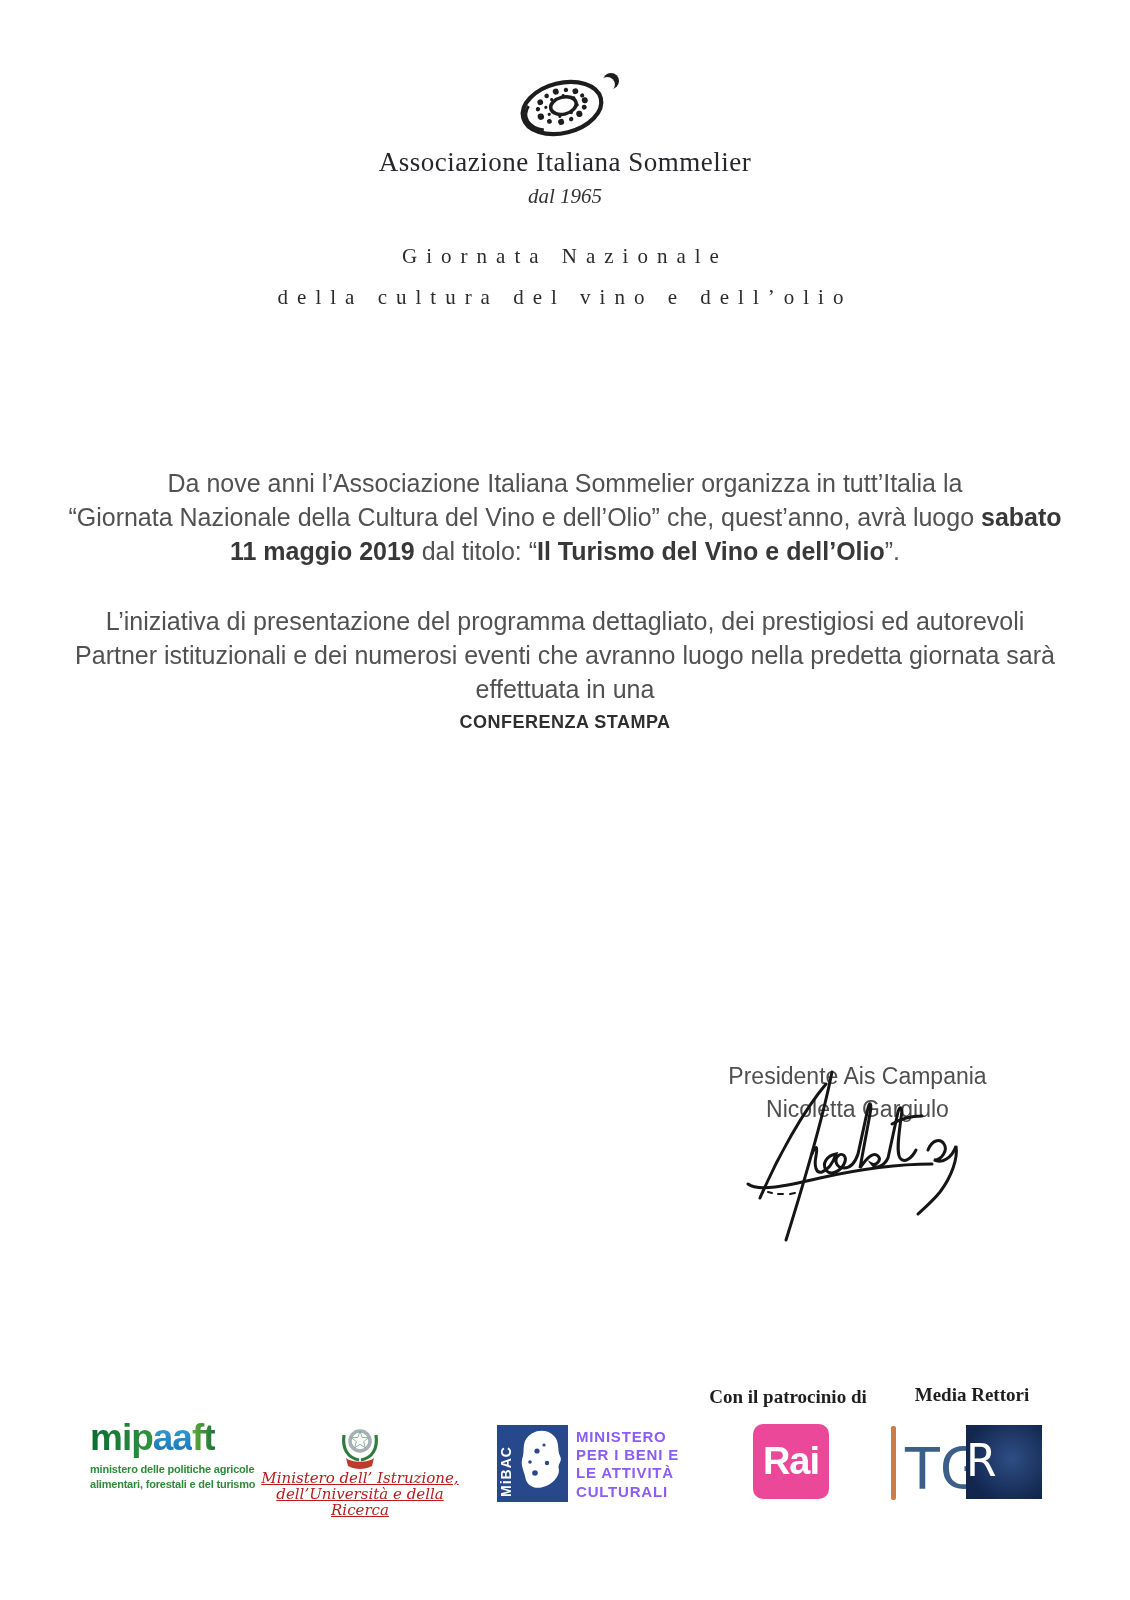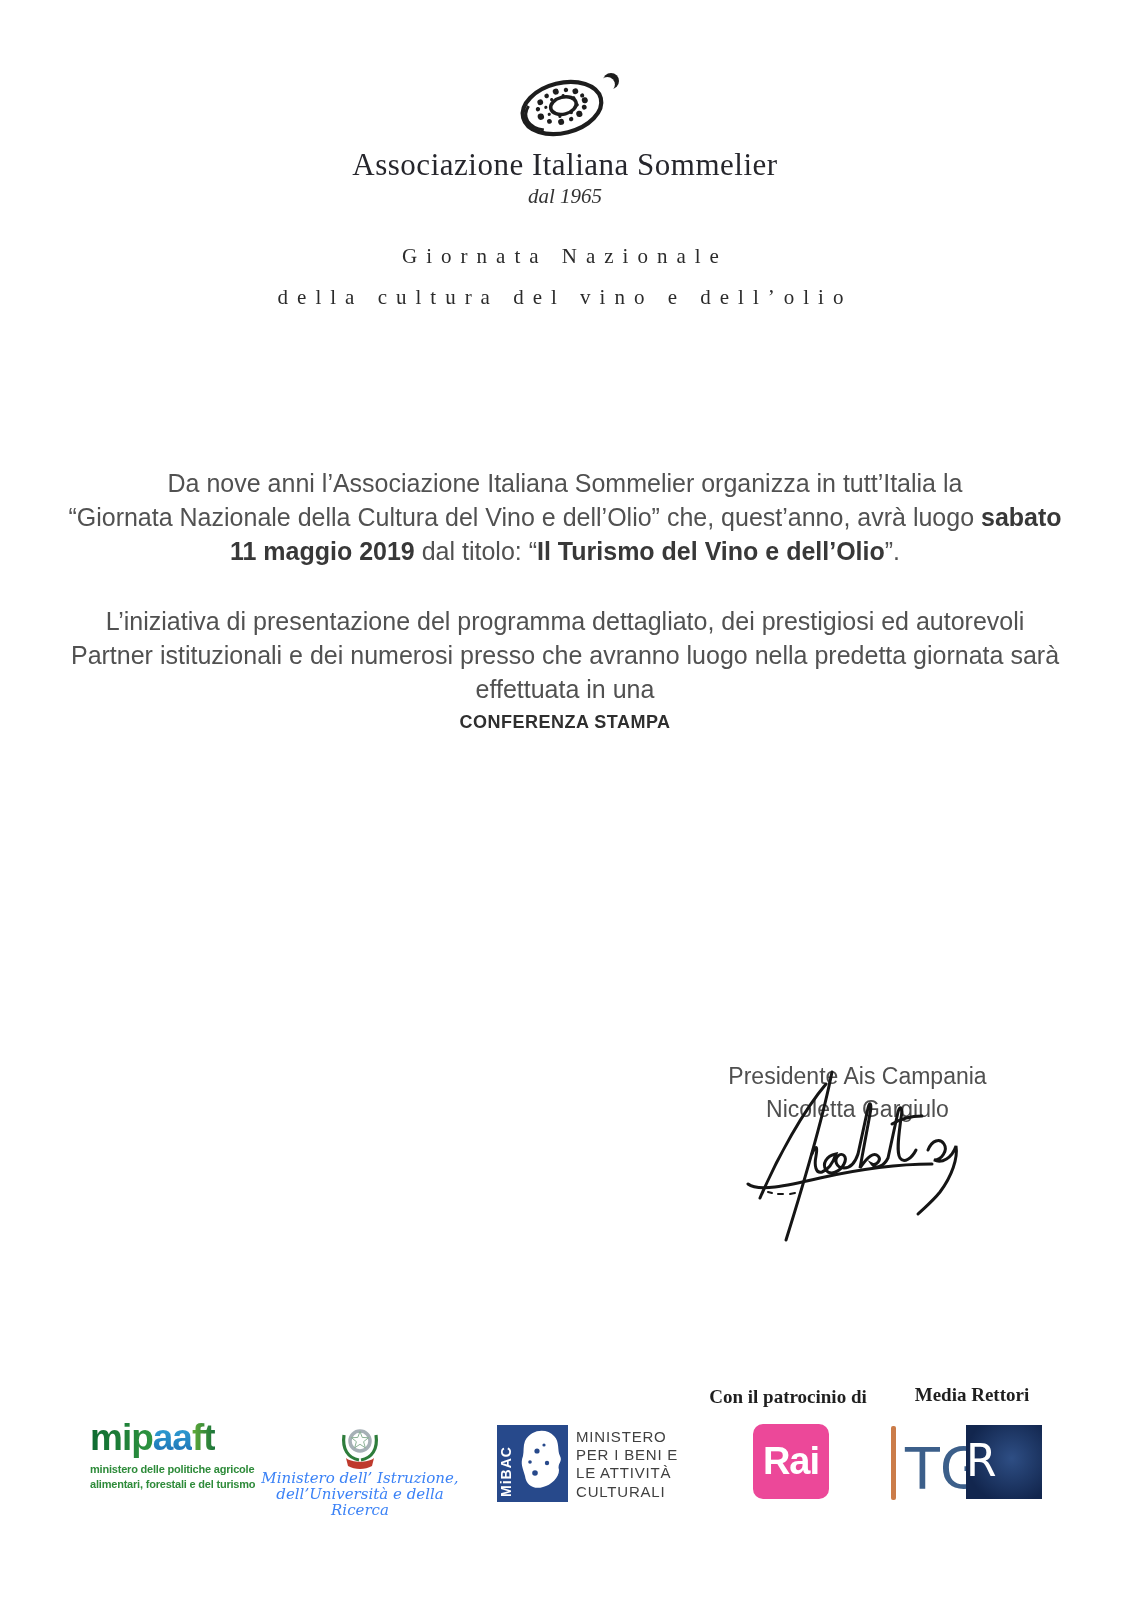--- a/index.html
+++ b/index.html
@@ -4,21 +4,21 @@
 <style>
   html,body{margin:0;padding:0;background:#9a9a9a;}
   .page{position:relative;width:1130px;height:1600px;background:#ffffff;margin:0 auto;
         font-family:"Liberation Sans",sans-serif;overflow:hidden;}
   .abs{position:absolute;}
   .serif{font-family:"Liberation Serif","DejaVu Serif",serif;}
   .center{text-align:center;}
 
   
   .ais-logo{left:510px;top:68px;width:120px;height:72px;}
-  .org-name{left:0;top:147px;width:100%;font-size:31px;color:#26262c;letter-spacing:.5px;}
+  .org-name{left:0;top:147px;width:100%;font-size:27px;color:#26262c;letter-spacing:.5px;}
   .org-since{left:0;top:184px;width:100%;font-style:italic;font-size:21px;color:#333;}
   .doc-title{left:0;top:236px;width:100%;font-size:21px;line-height:41px;
              letter-spacing:9px;color:#2b2b2b;}
 
   
   .para{left:60px;width:1010px;text-align:center;font-size:25px;line-height:34px;
         color:#515151;white-space:pre-line;}
   .para b{font-weight:700;color:#383838;}
   .p1{top:441px;} .p2{top:579px;} .p3{top:788px;}
   .press-heading{left:0;top:712px;width:100%;font-size:18px;font-weight:700;
@@ -41,26 +41,26 @@
   .mip-g1{background:linear-gradient(90deg,#0d6b31,#2f9440);-webkit-background-clip:text;background-clip:text;color:transparent;}
   .mip-blue{background:linear-gradient(180deg,#35aede,#1b6cb0);-webkit-background-clip:text;background-clip:text;color:transparent;}
   .mip-g2{background:linear-gradient(90deg,#64ad3a,#19733a);-webkit-background-clip:text;background-clip:text;color:transparent;}
   .mipaaft-tagline{margin-top:6px;font-size:11px;font-weight:700;color:#2e8b3a;
                    line-height:15px;letter-spacing:-.2px;}
 
   
   .miur-emblem{left:338px;top:1422px;width:44px;height:48px;}
   .miur-text{left:257px;top:1470px;width:206px;text-align:center;
              font-family:"DejaVu Serif","Liberation Serif",serif;font-style:italic;
-             font-size:15px;line-height:16px;color:#3b82f6;}
+             font-size:15px;line-height:16px;color:#b91c1c;text-decoration:underline;}
 
   
   .mibac-square{left:497px;top:1425px;width:71px;height:77px;}
   .mibac-caption{left:576px;top:1428px;font-size:15px;line-height:18.2px;
-                 letter-spacing:.8px;color:#404040;}
+                 letter-spacing:.8px;color:#8b5cf6;font-weight:bold;}
 
   
   .rai-square{left:753px;top:1424px;width:76px;height:75px;background:#ec4899;
               border-radius:10px;display:flex;align-items:center;justify-content:center;}
   .rai-text{color:#fff;font-size:38px;font-weight:700;letter-spacing:-1px;}
 
   
   .orange-divider{left:891px;top:1426px;width:5px;height:74px;background:#cb7c49;border-radius:2px;}
   .tgr-tg{left:905px;top:1441px;font-family:"DejaVu Sans",sans-serif;font-size:57px;
           line-height:1;color:#3c5f8a;letter-spacing:0;text-align:center;}
@@ -114,21 +114,21 @@
   <div class="abs serif center doc-title">
     <div>Giornata Nazionale</div>
     <div>della cultura del vino e dell’olio</div>
   </div>
 
   <p class="abs para p1"><span>Da nove anni l’Associazione Italiana Sommelier organizza in tutt’Italia la
 “Giornata Nazionale della Cultura del Vino e dell’Olio” che, quest’anno, avrà luogo </span><b>sabato
 11 maggio 2019</b><span> dal titolo: “</span><b>Il Turismo del Vino e dell’Olio</b><span>”.</span></p>
 
   <p class="abs para p2">L’iniziativa di presentazione del programma dettagliato, dei prestigiosi ed autorevoli
-Partner istituzionali e dei numerosi presso che avranno luogo nella predetta giornata sarà
+Partner istituzionali e dei numerosi eventi che avranno luogo nella predetta giornata sarà
 effettuata in una</p>
 
   <div class="abs center press-heading">CONFERENZA STAMPA</div>
 
 
   <div class="abs sig-block">
     <div>Presidente Ais Campania</div>
     <div>Nicoletta Gargiulo</div>
   </div>
   <svg class="abs sig-svg" viewBox="0 0 240 180">

